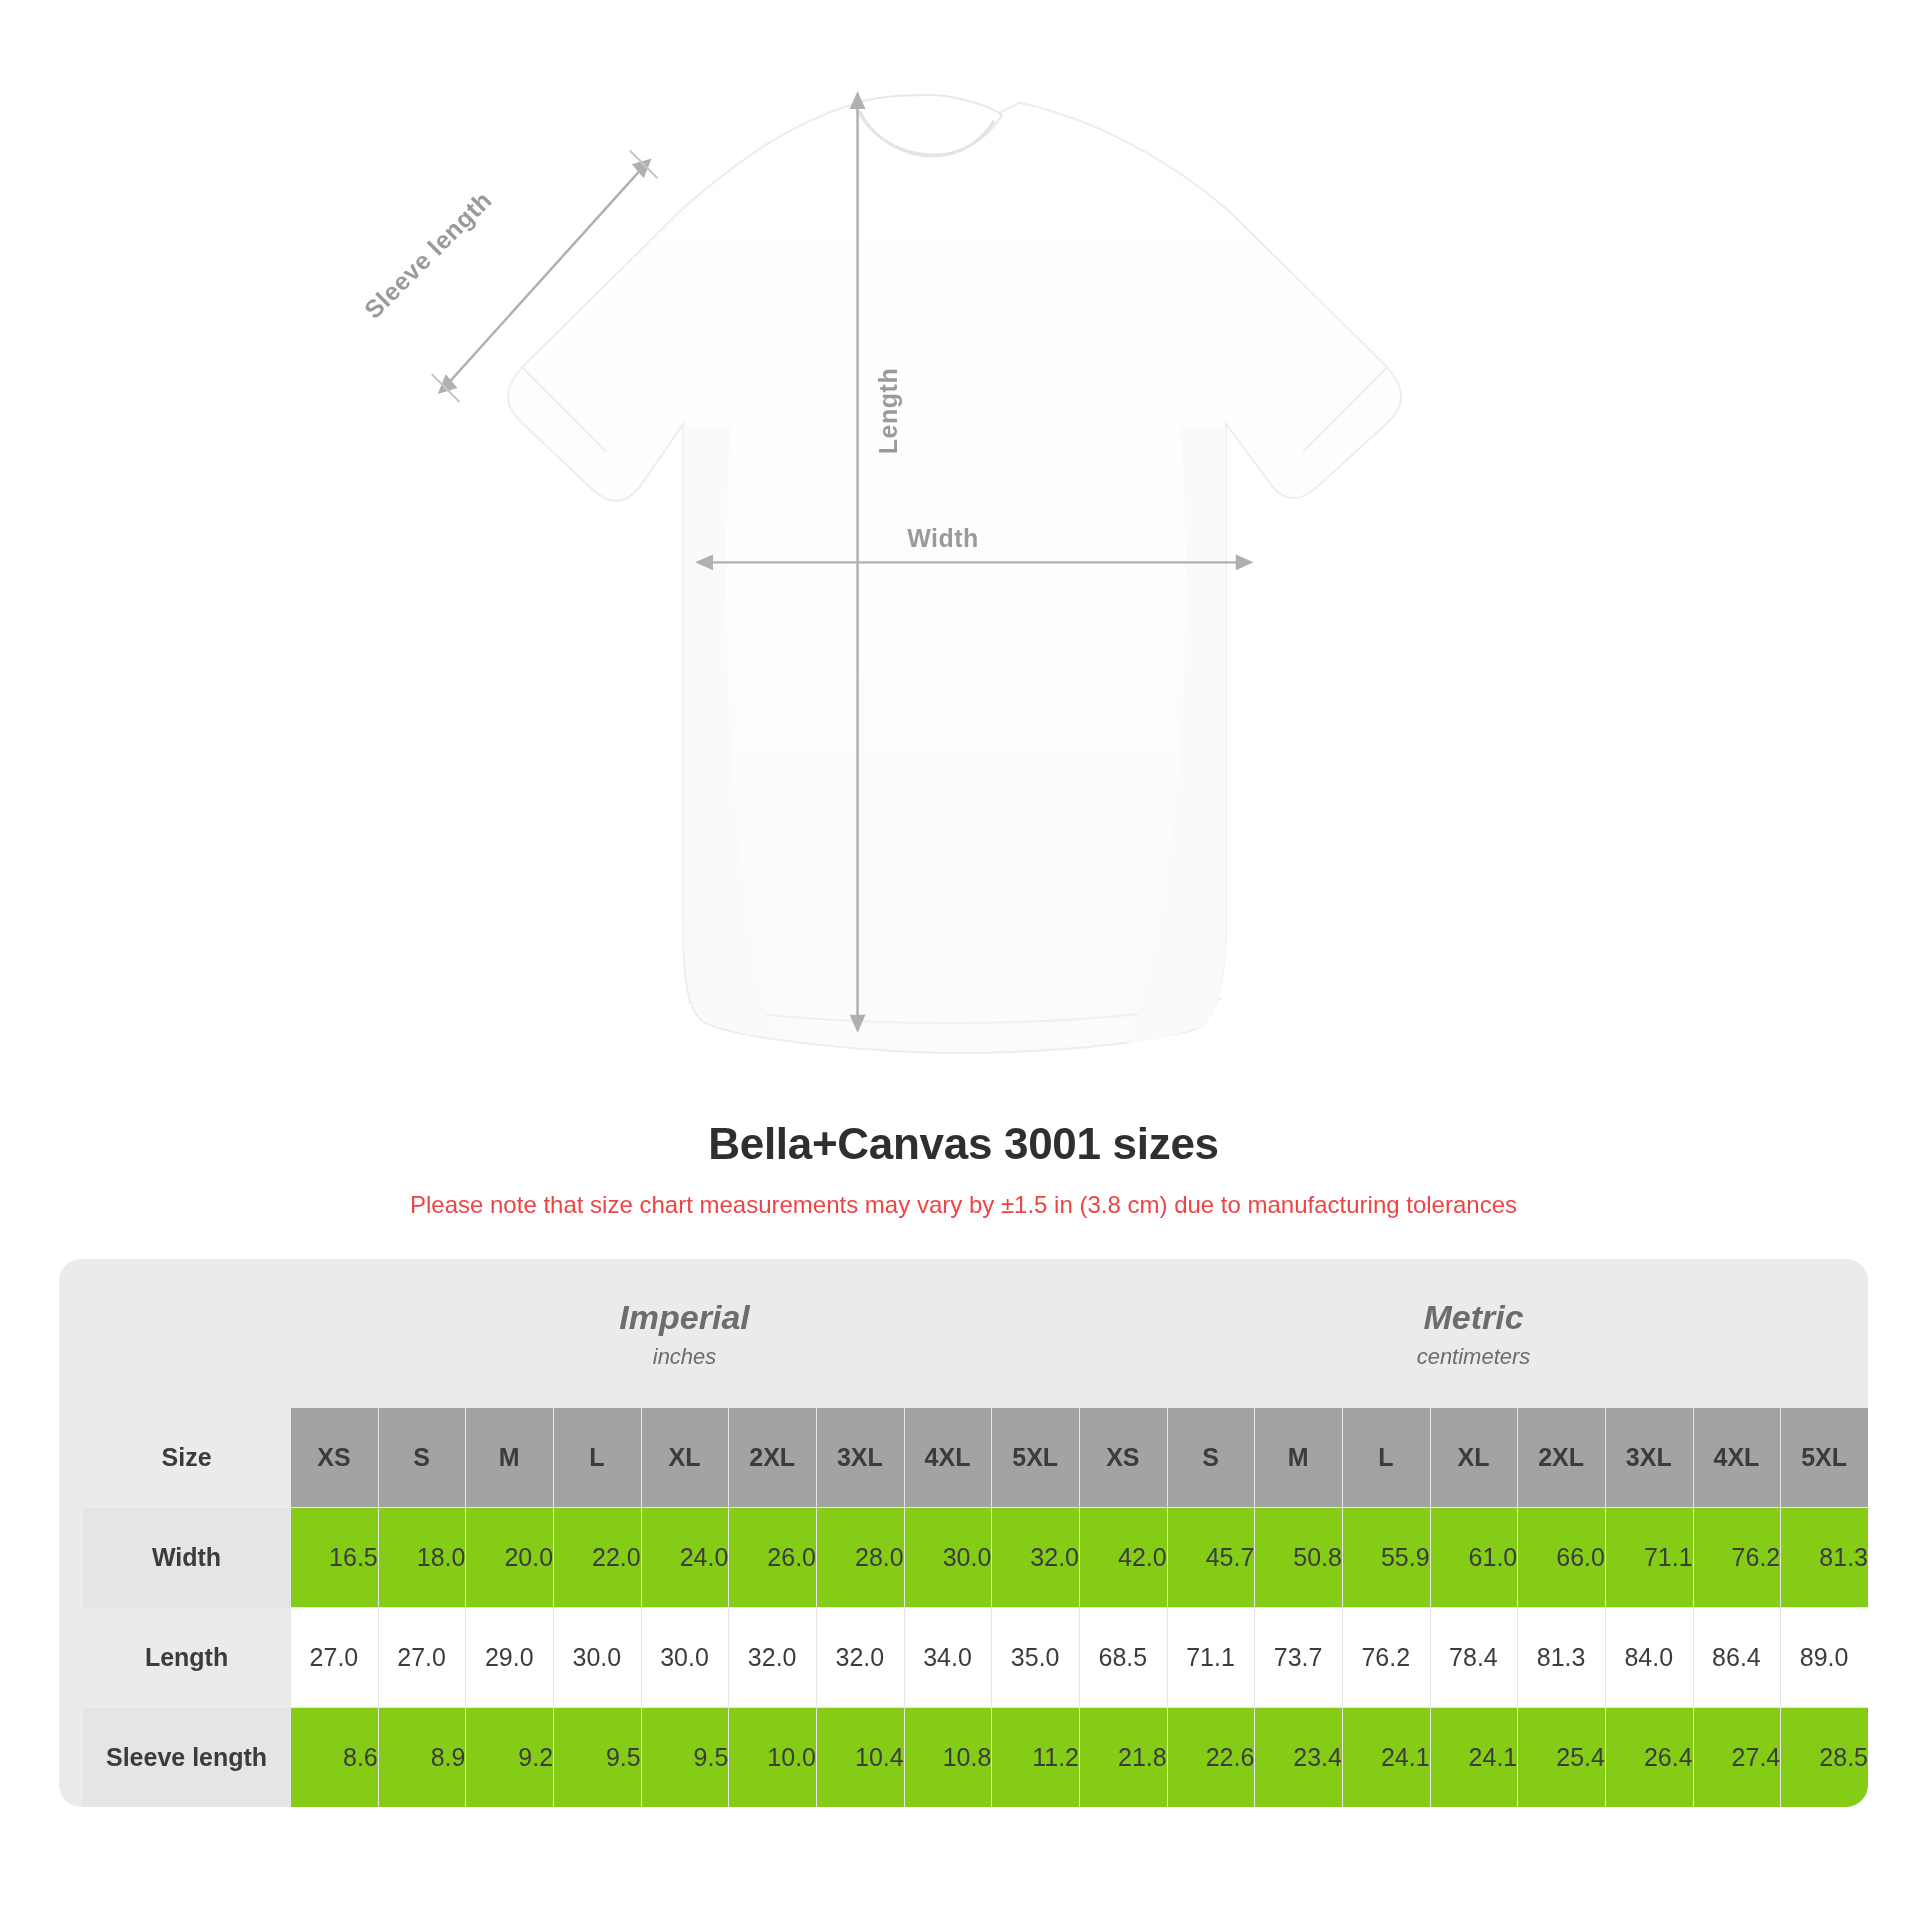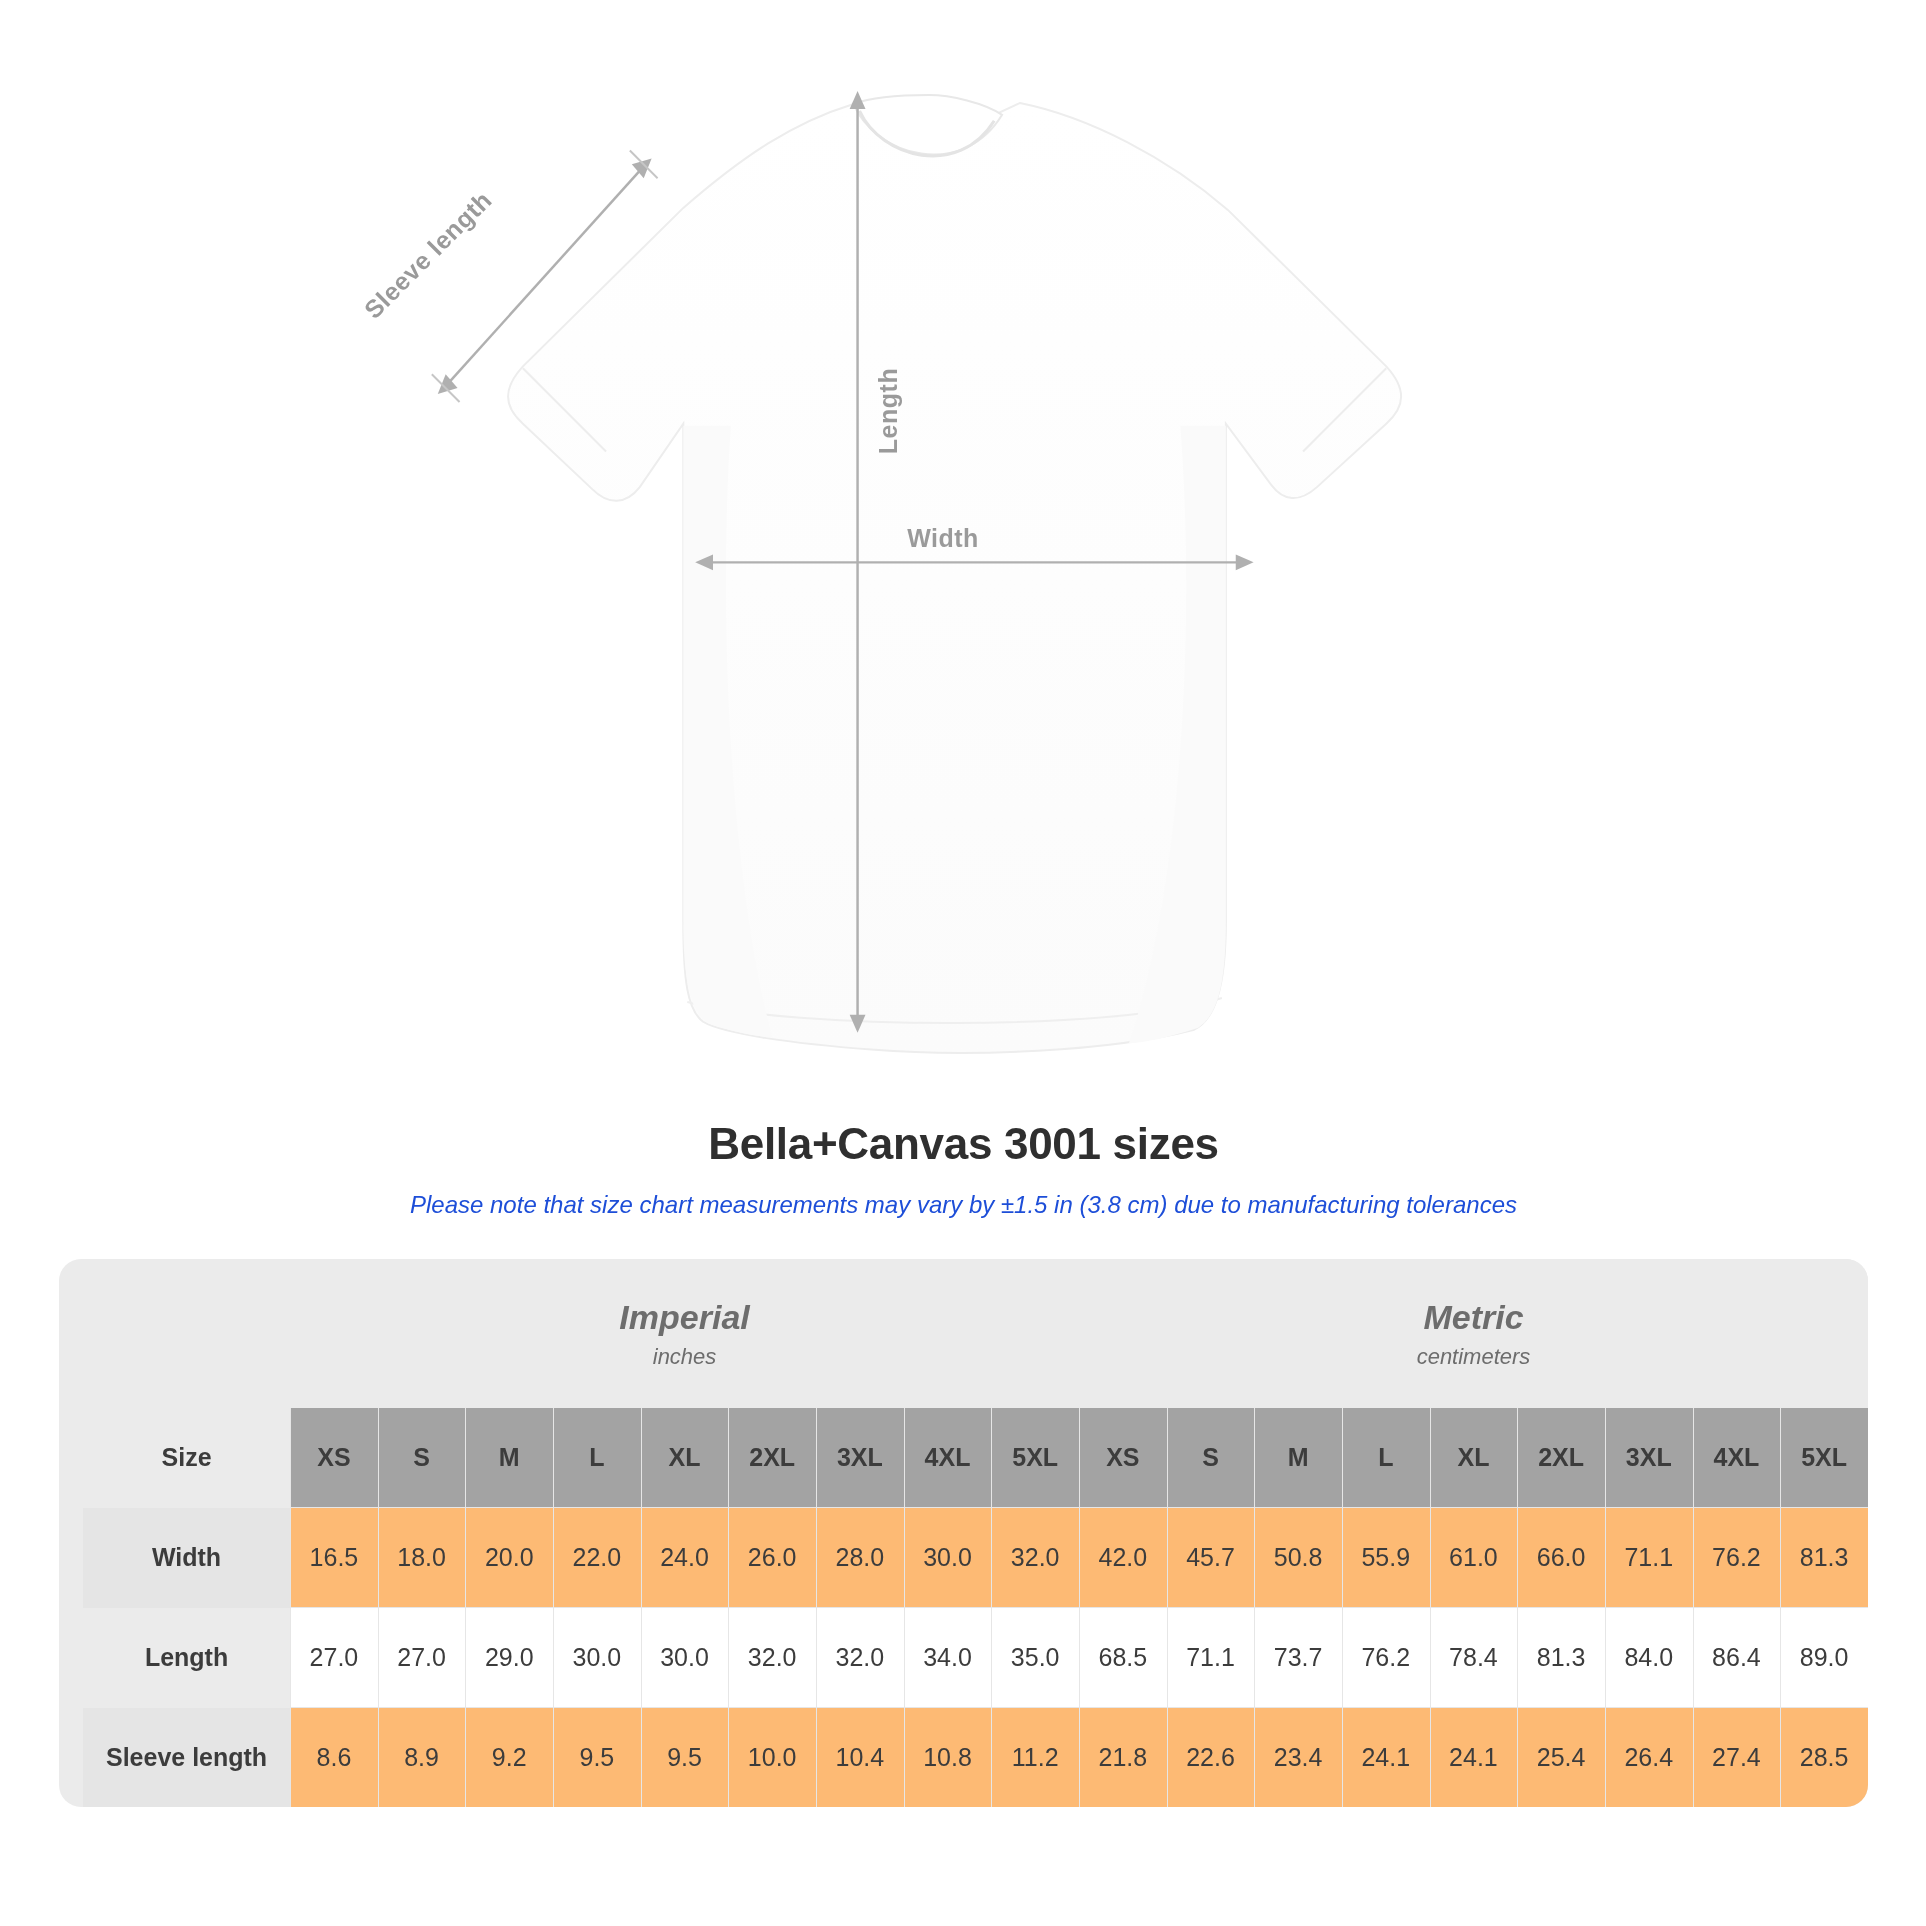--- a/index.html
+++ b/index.html
@@ -63,22 +63,21 @@
   }
   .chart-title {
     font-size: 44px;
     font-weight: bold;
     color: #2f2f2f;
     margin: 0;
     letter-spacing: -0.3px;
   }
   .chart-note {
     font-size: 24px;
-    font-style: italic;
-    color: #1d4ed8;
+    color: #ef4444;
     margin-top: 22px;
   }
 
   
   .table-wrap {
     margin: 40px 59px 0 59px;
     border-radius: 22px;
     overflow: hidden;
     background: #ebebeb;
     padding-left: 24px;
@@ -125,21 +124,22 @@
     font-size: 26px;
     color: #4a4a4a;
   }
   .size-head-row td.data {
     background: #a3a3a3;
   }
   .data-row td {
     height: 99px;
   }
   .data-row.alt td.data {
-    background: #fdba74;
+    background: #84cc16;
+    text-align: right;
   }
   .data-row td.data {
     background: #ffffff;
   }
   .data-row.alt td.row-head {
     background: #e5e5e5;
   }
   td.data {
     box-shadow: inset 1px 0 0 #e6e6e6;
   }

